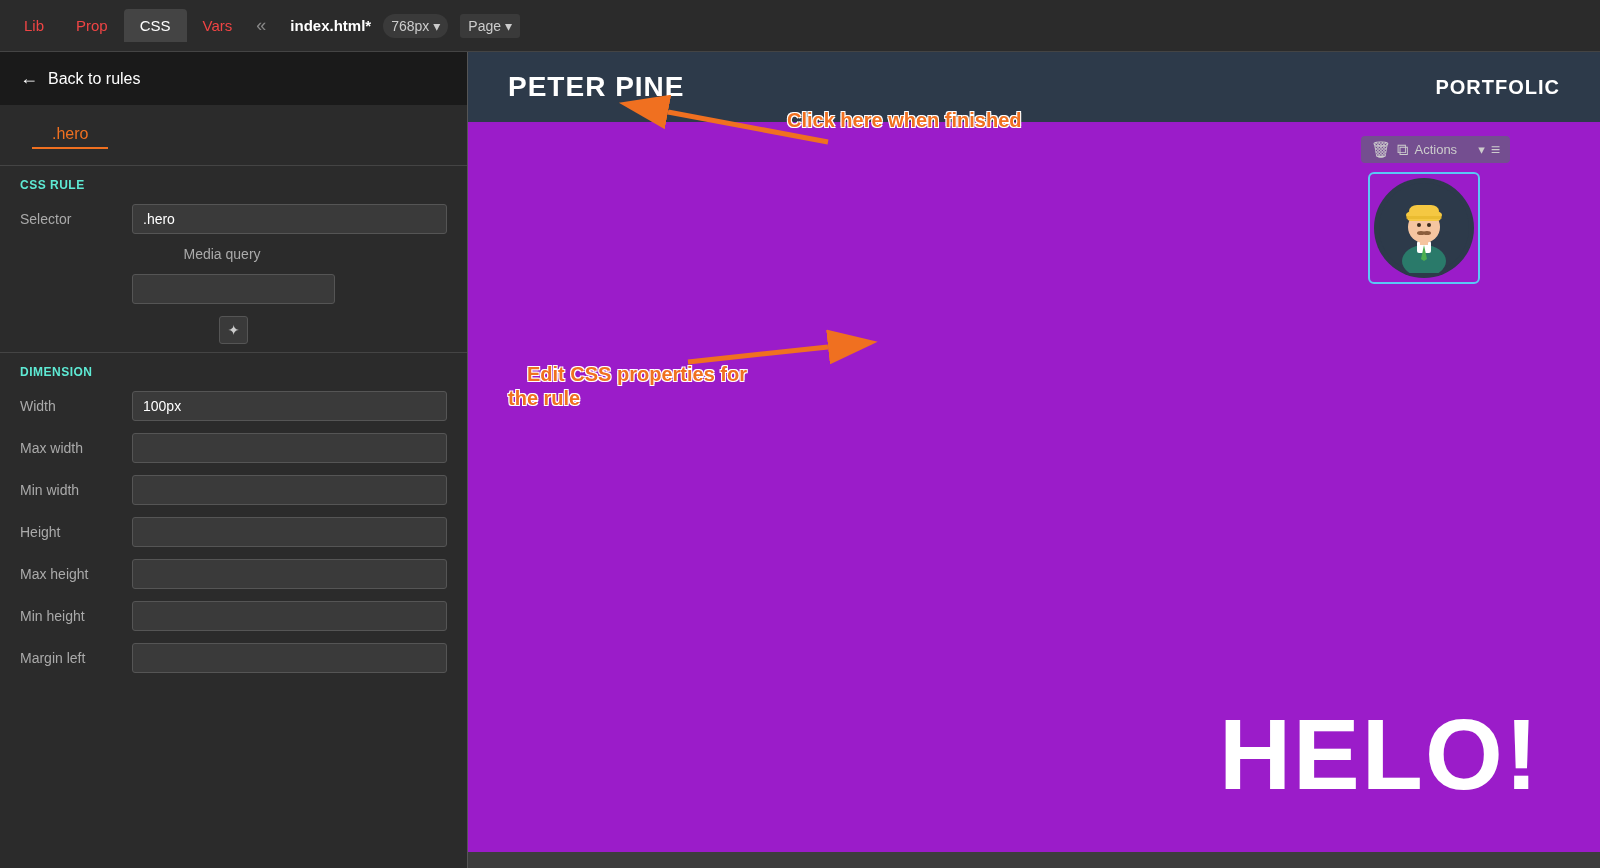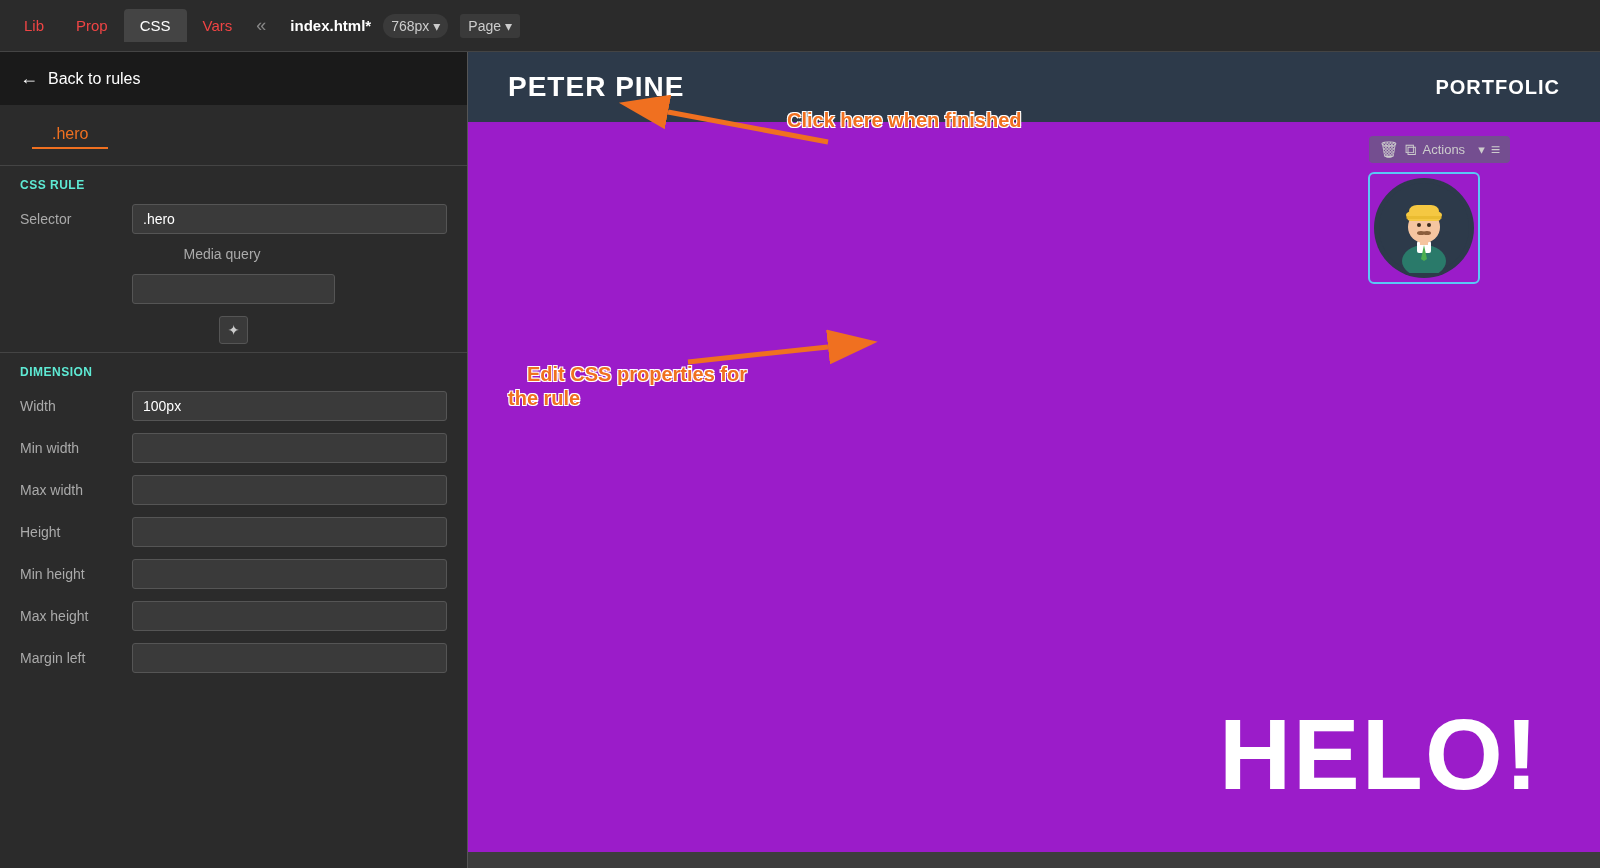--- a/index.html
+++ b/index.html
@@ -247,21 +247,21 @@
     .action-icon {
       color: #ccc;
       font-size: 16px;
       cursor: pointer;
     }
     .actions-btn {
       color: #ccc;
       font-size: 13px;
       display: flex;
       align-items: flex-start;
-      gap: 13px;
+      gap: 21px;
       cursor: pointer;
     }
     .actions-menu-icon {
       color: #ccc;
       font-size: 16px;
       cursor: pointer;
     }
 
     .helo-text {
       position: absolute;
@@ -371,41 +371,41 @@
     <div class="divider-line"></div>
 
     <div class="section-header">DIMENSION</div>
 
     <div class="form-row">
       <span class="form-label">Width</span>
       <input class="form-input" value="100px" style="">
     </div>
 
     <div class="form-row">
+      <span class="form-label">Max width</span>
+      <input class="form-input" value="" style="">
+    </div>
+
+    <div class="form-row">
       <span class="form-label">Min width</span>
       <input class="form-input" value="" style="">
     </div>
 
     <div class="form-row">
-      <span class="form-label">Max width</span>
-      <input class="form-input" value="" style="">
-    </div>
-
-    <div class="form-row">
       <span class="form-label">Height</span>
       <input class="form-input" value="" style="">
     </div>
 
     <div class="form-row">
+      <span class="form-label">Max height</span>
+      <input class="form-input" value="" style="">
+    </div>
+
+    <div class="form-row">
       <span class="form-label">Min height</span>
-      <input class="form-input" value="" style="">
-    </div>
-
-    <div class="form-row">
-      <span class="form-label">Max height</span>
       <input class="form-input" value="" style="">
     </div>
 
     <div class="form-row">
       <span class="form-label">Margin left</span>
       <input class="form-input" value="" style="">
     </div>
 
   </div>
 

